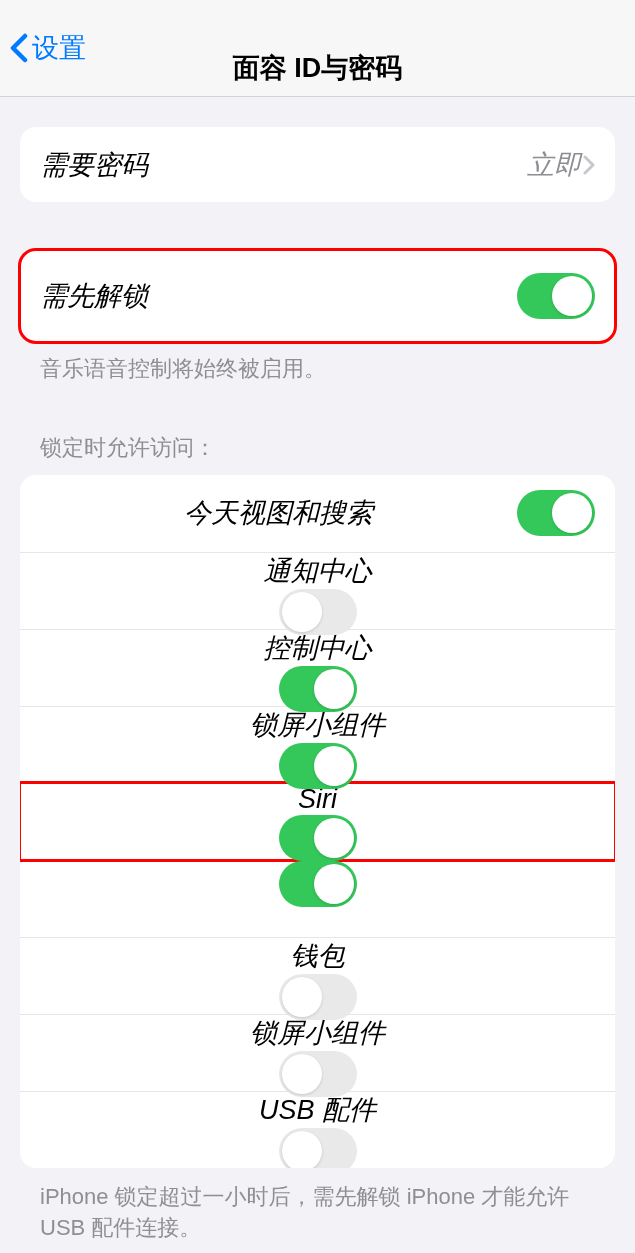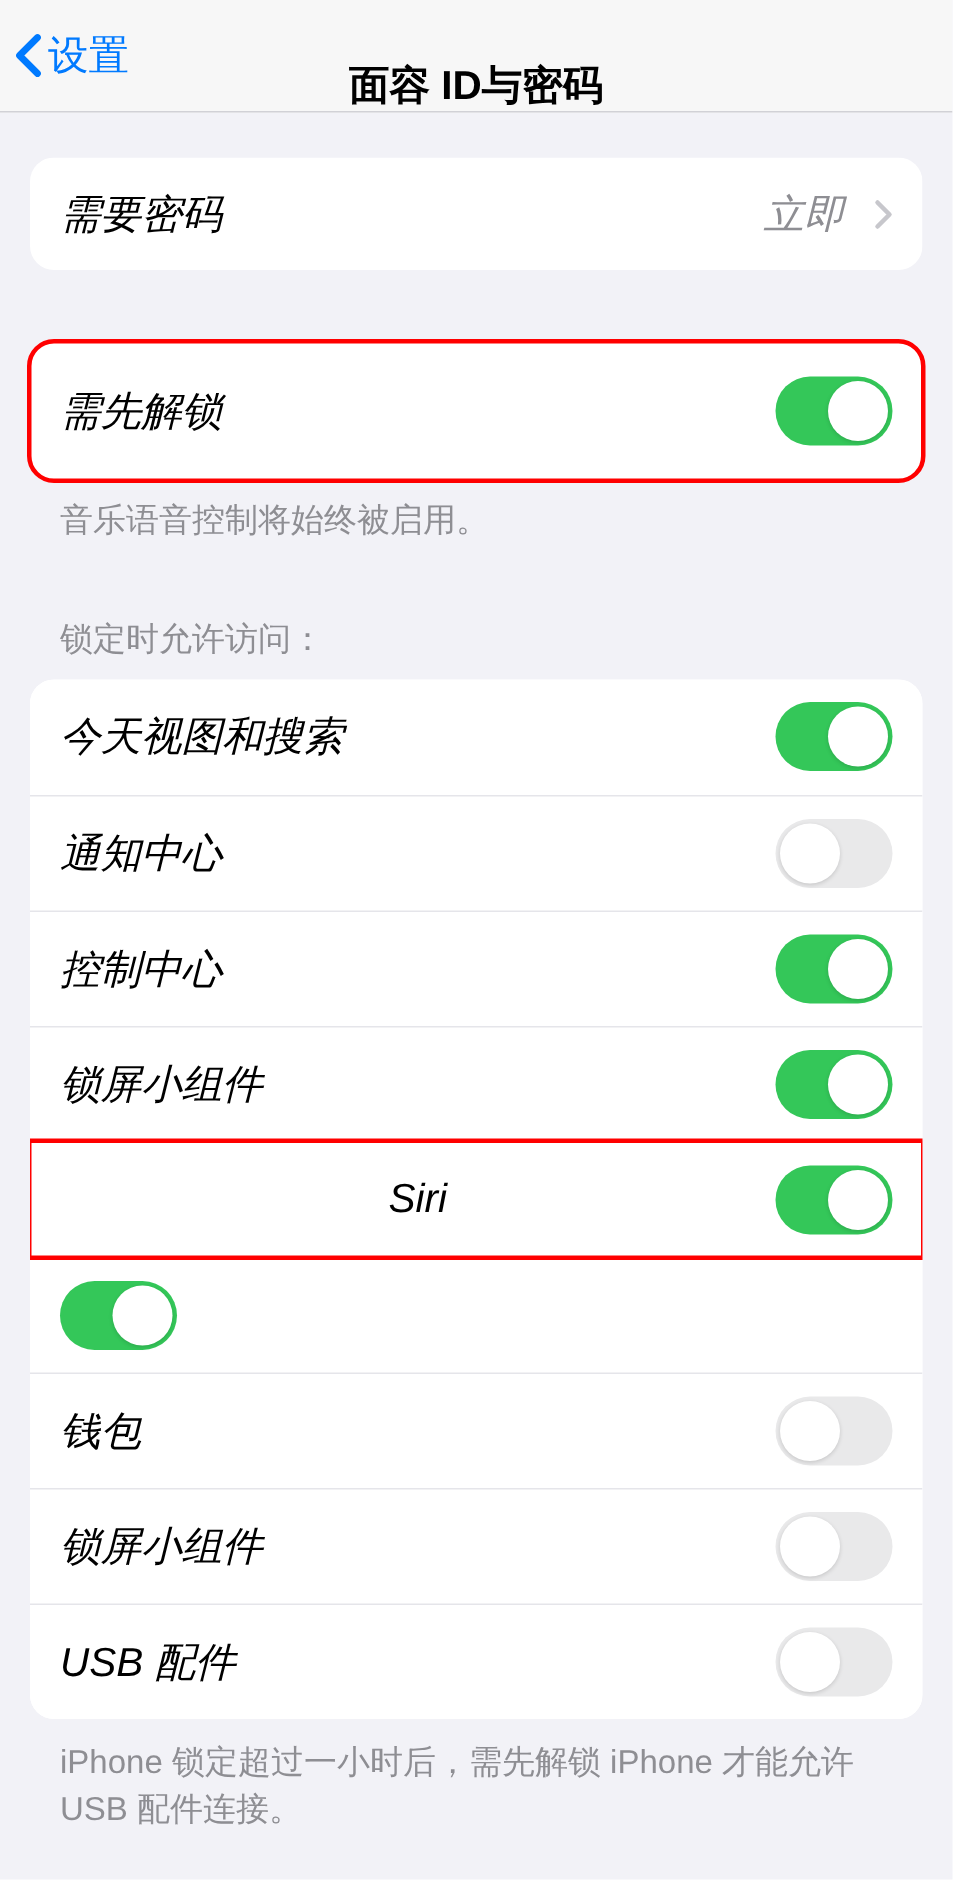--- a/index.html
+++ b/index.html
@@ -4,21 +4,21 @@
   <style>
     * { margin: 0; padding: 0; box-sizing: border-box; }
     body {
       font-family: -apple-system, "Helvetica Neue", "PingFang SC", sans-serif;
       background: #f2f2f7;
       width: 635px;
       height: 1253px;
       overflow: hidden;
     }
     .navbar {
-      height: 75px;
+      height: 97px;
       background: #f7f7f7;
       border-bottom: 1px solid #d1d1d6;
       display: flex;
       align-items: center;
       position: relative;
       padding: 0 10px;
     }
     .back-button {
       display: flex;
       align-items: center;
@@ -50,30 +50,30 @@
       overflow: hidden;
       font-style: italic;
     }
     .row {
       display: flex;
       align-items: center;
       padding: 0 20px;
       height: 75px;
       background: #fff;
     }
-    .row + .row { border-top: 1px solid #e5e5ea; }
+    .row + .row { border-top: 1px solid #e5e5ea; flex-direction: column; }
     .row-label {
       font-size: 27px;
       color: #000;
       flex: 1;
     }
     .row-value {
       font-size: 27px;
       color: #8e8e93;
-      margin-right: 20px;
+      margin-right: 2px;
     }
     .chevron-right {
       width: 12px;
       height: 20px;
       color: #c7c7cc;
     }
     .toggle {
       width: 78px;
       height: 46px;
       border-radius: 23px;
@@ -146,21 +146,21 @@
       </div>
     </div>
   </div>
   <div class="footer-text">音乐语音控制将始终被启用。</div>
 
   <div class="spacer-md"></div>
 
   <div class="header-text">锁定时允许访问：</div>
 
   <div class="group group-list" id="lock-access-group">
-      <div class="row" style="border-top: none;">
+      <div class="row" style="border-top: none; text-align: center;">
         <span class="row-label">今天视图和搜索</span>
         <div class="toggle on">
           <div class="toggle-knob"></div>
         </div>
       </div>
       <div class="row" style="border-top: 1px solid rgb(229, 229, 234);">
         <span class="row-label">通知中心</span>
         <div class="toggle off">
           <div class="toggle-knob"></div>
         </div>

